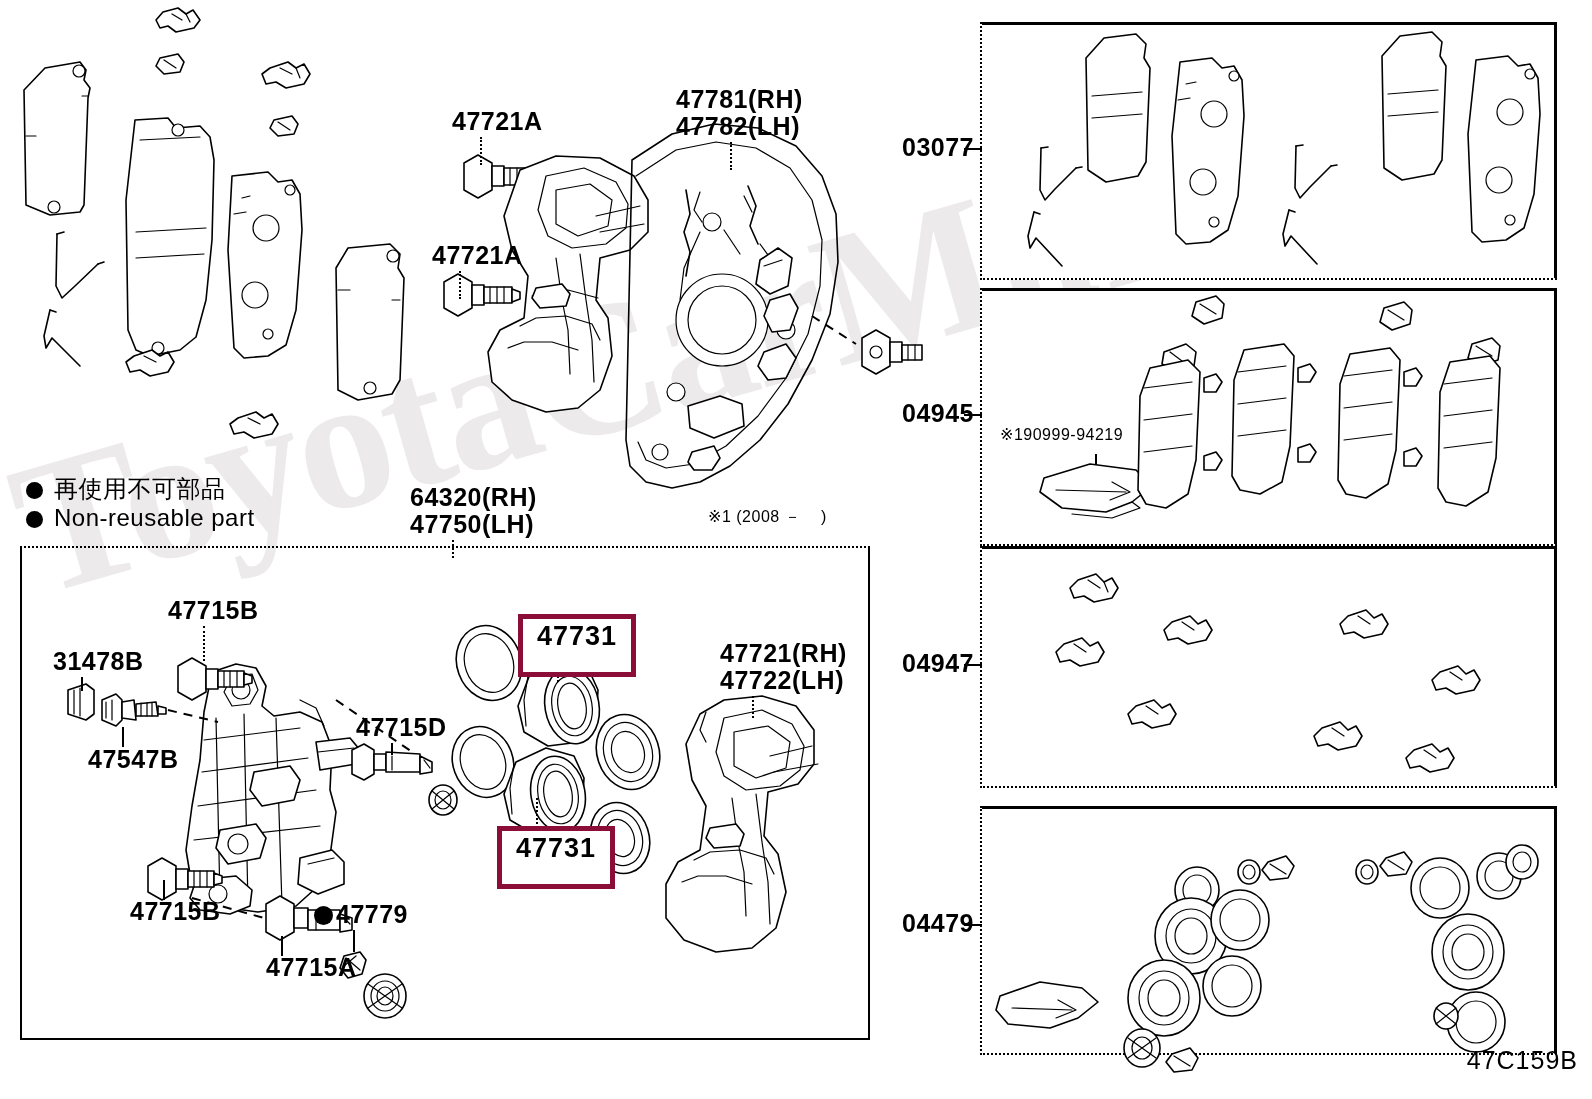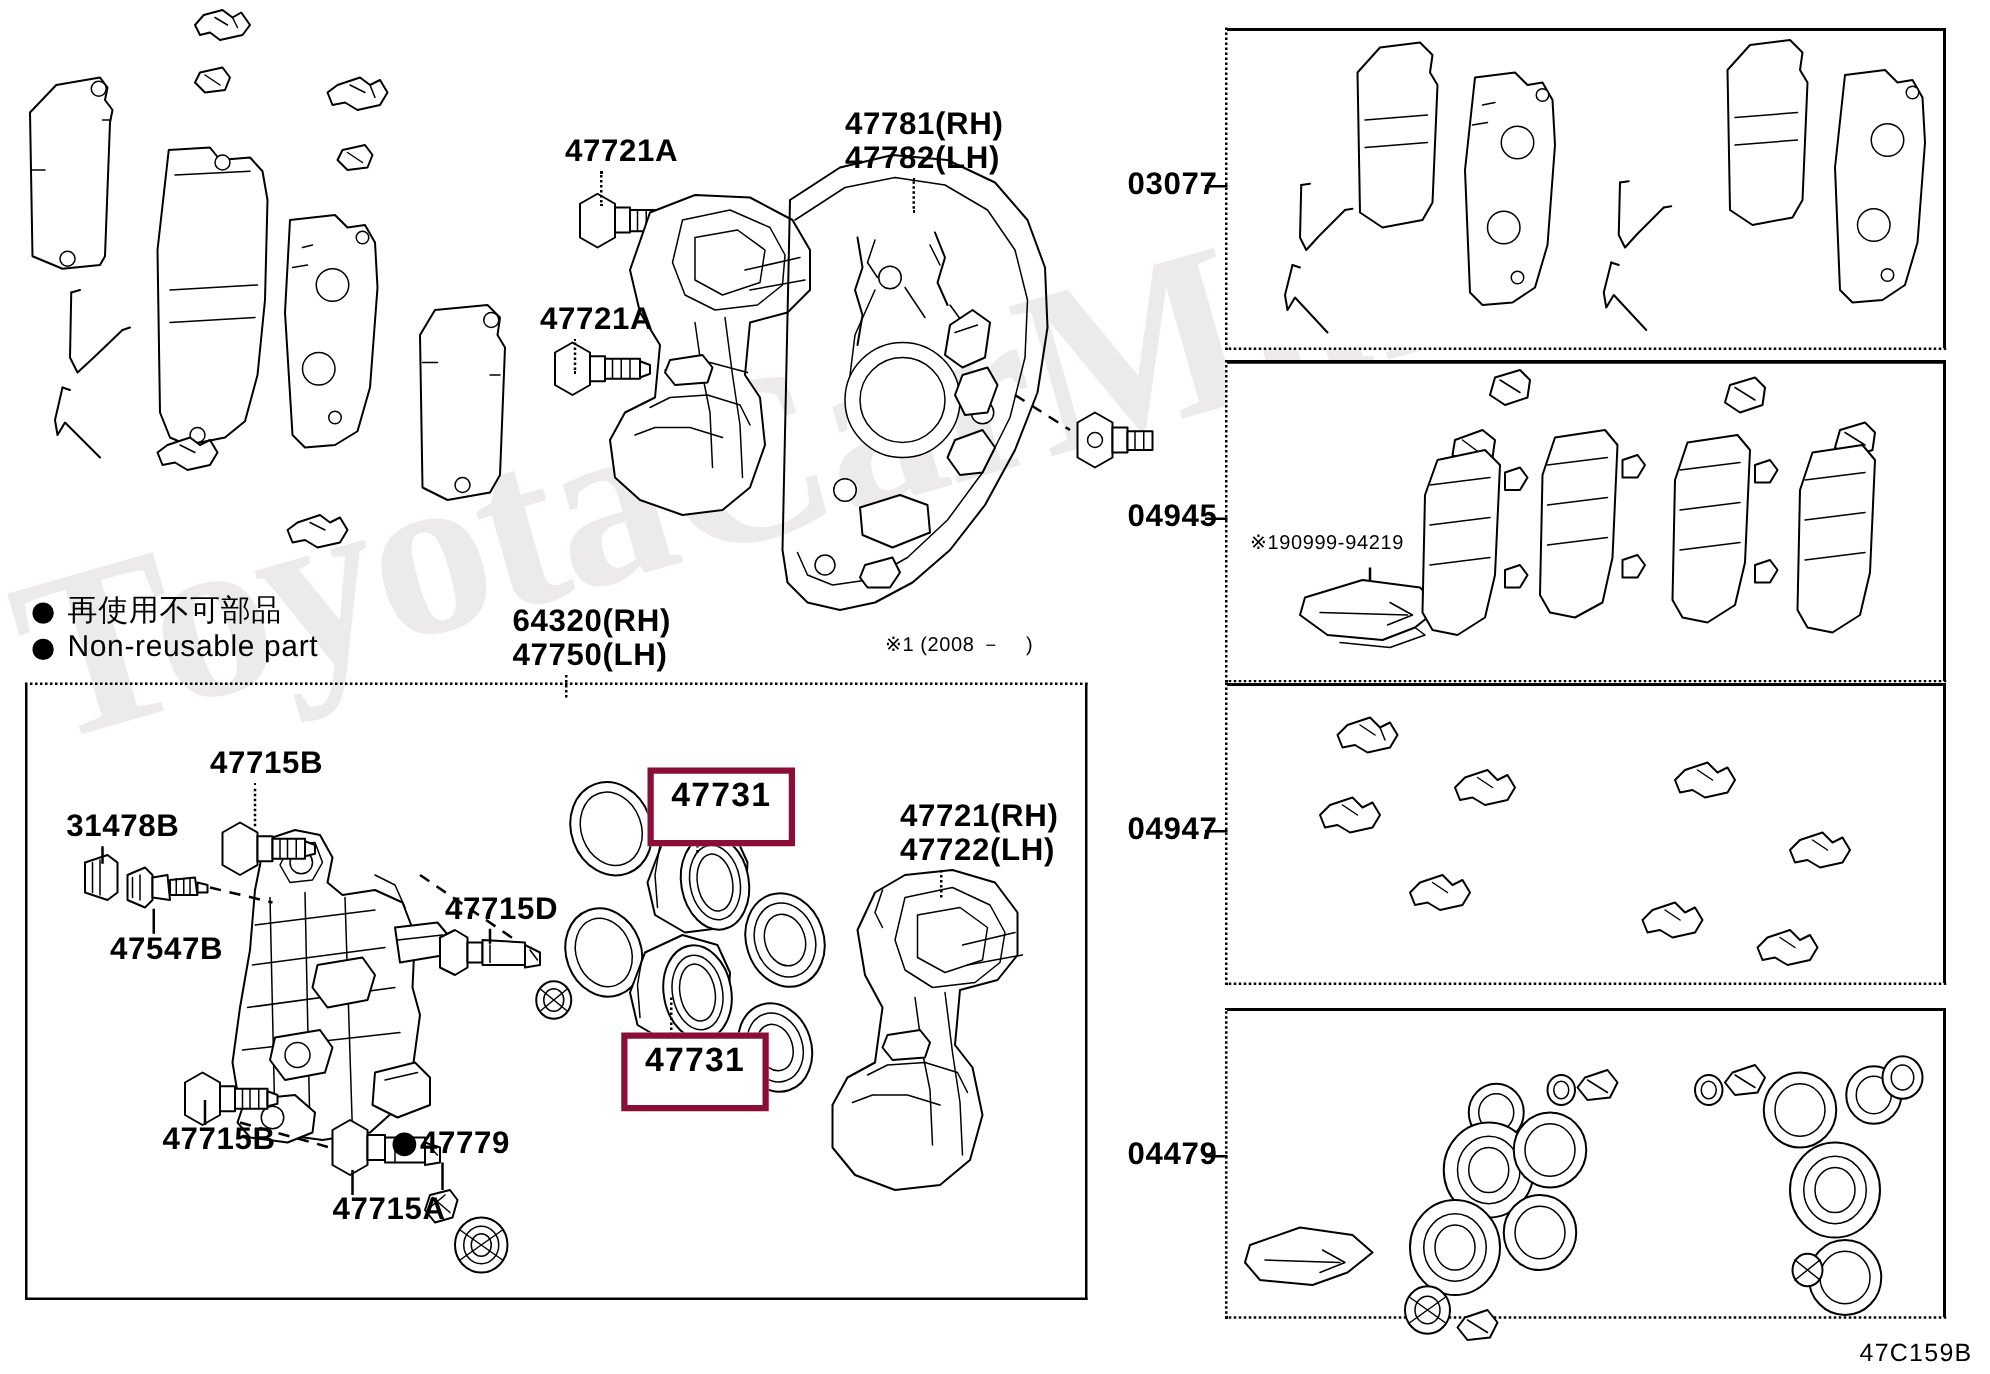--- a/index.html
+++ b/index.html
@@ -51,21 +51,21 @@
   
   .art{position:absolute;left:0;top:0;width:1592px;height:1099px;z-index:4;
        pointer-events:none;}
   .art svg{overflow:visible;}
   .st{fill:none;stroke:#000;stroke-width:1.6;stroke-linejoin:round;stroke-linecap:round;}
   .st2{fill:none;stroke:#000;stroke-width:1.2;stroke-linejoin:round;stroke-linecap:round;}
   .stf{fill:#fff;stroke:#000;stroke-width:1.6;stroke-linejoin:round;stroke-linecap:round;}
   .stff{fill:#fff;stroke:#000;stroke-width:1.2;stroke-linejoin:round;stroke-linecap:round;}
   .dash{fill:none;stroke:#000;stroke-width:2;stroke-dasharray:9 7;}
 
-  .code{position:absolute;right:14px;bottom:4px;font-size:20px;font-weight:400;
+  .code{position:absolute;right:14px;bottom:24px;font-size:25px;font-weight:400;
         font-family:"Liberation Sans","DejaVu Sans",sans-serif;letter-spacing:1px;z-index:8;}
 </style>
 </head>
 <body>
 
 <div class="stage">
 
   <div class="watermark">ToyotaCarMine.ru</div>
 
   <div class="art">

